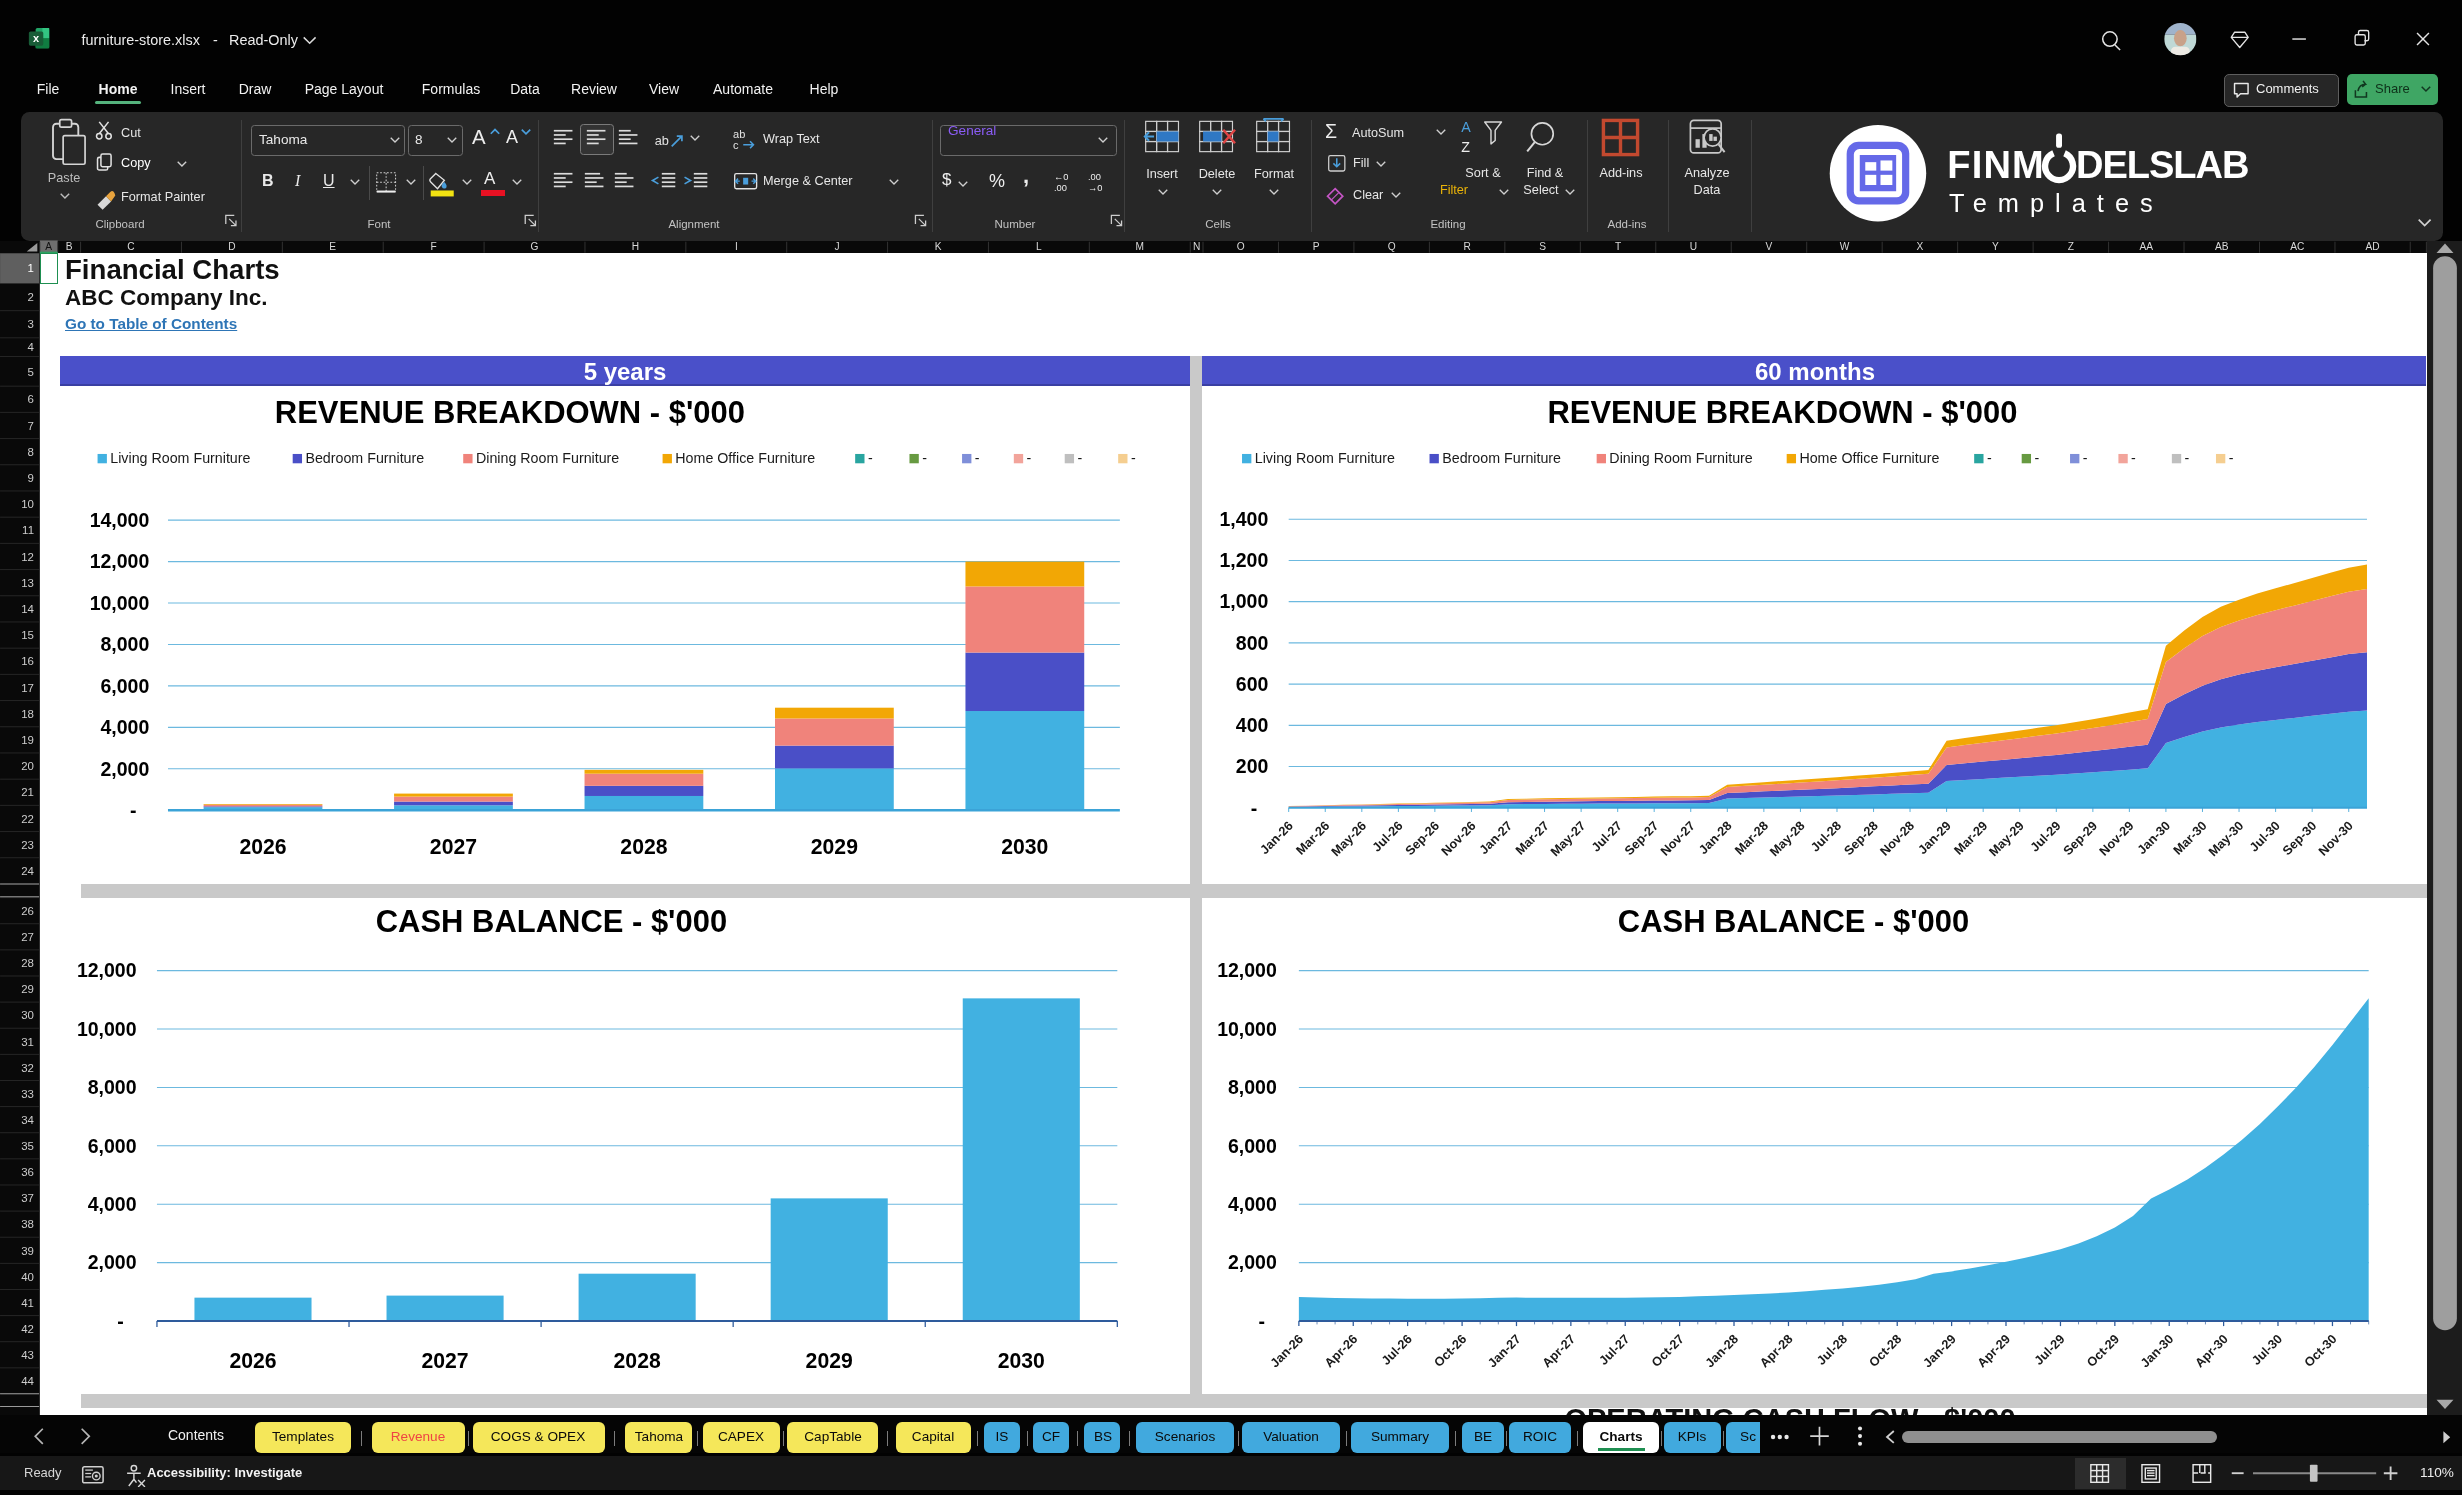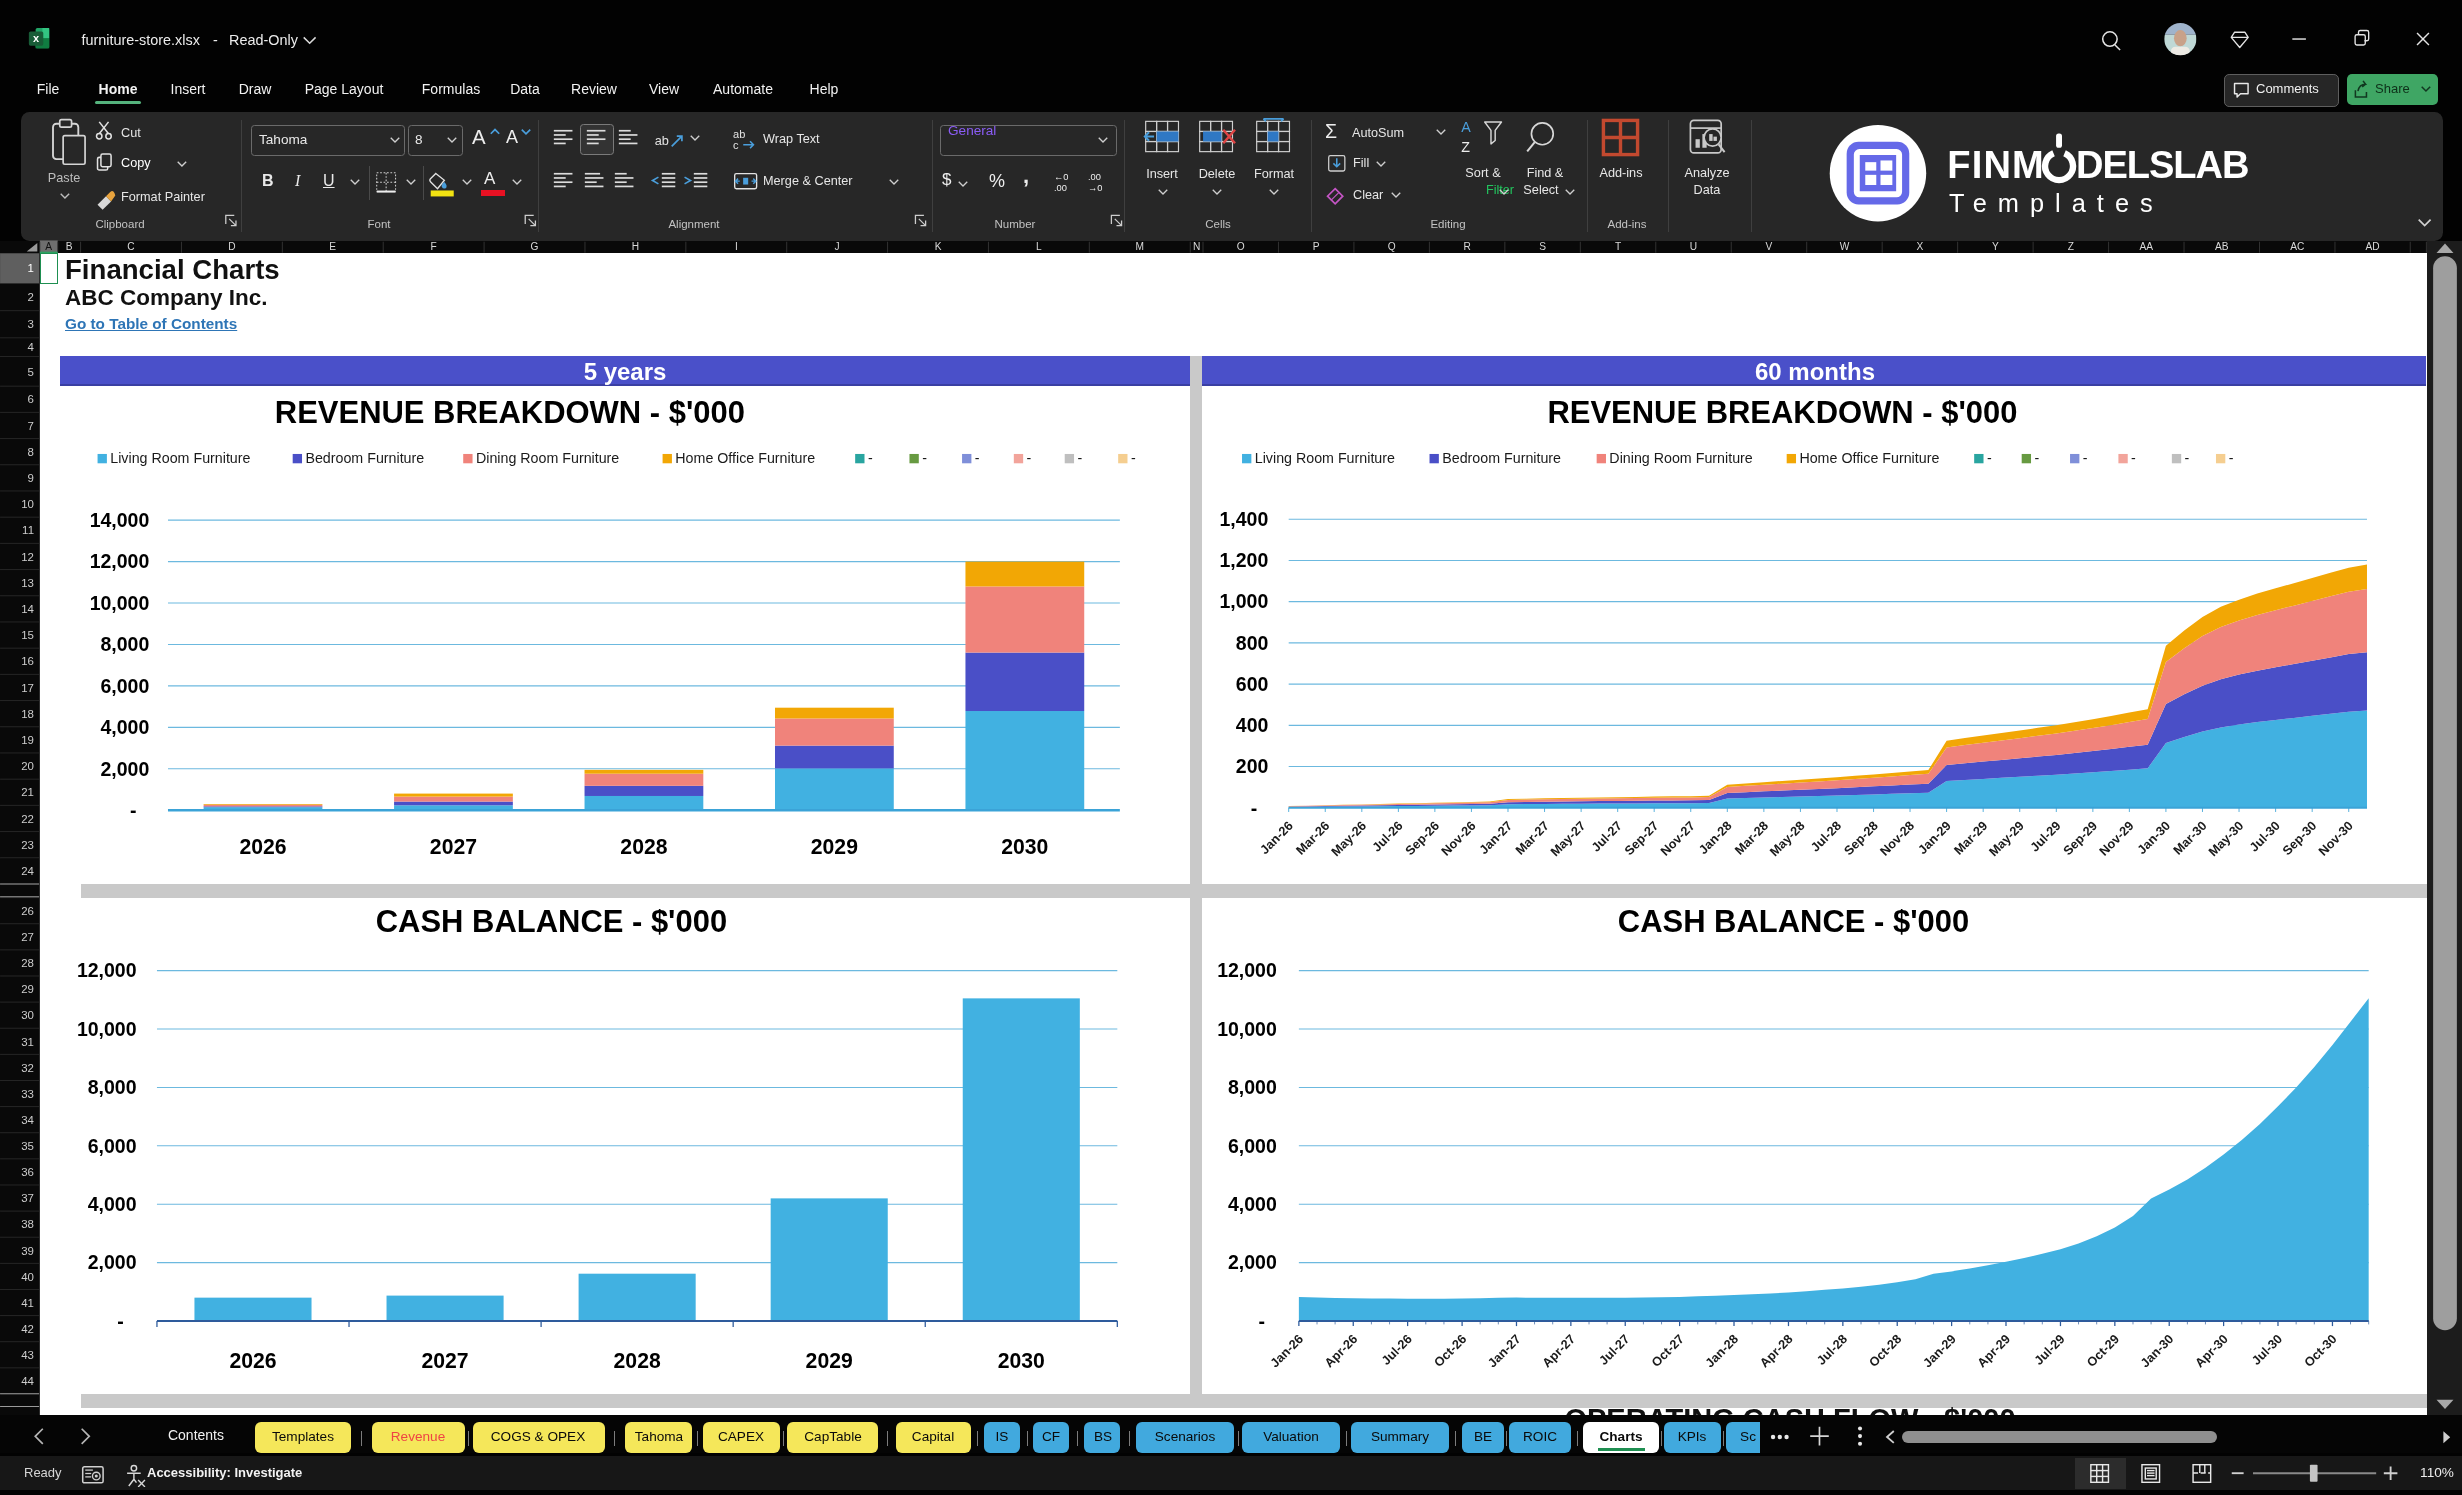--- a/index.html
+++ b/index.html
@@ -352,21 +352,21 @@
 <div class="t" style="left:1353px;top:188px;font-size:12.7px;color:#e6e6e6">Clear</div>
 <svg class="ab" style="left:1390px;top:191px" width="12" height="8.5" viewBox="0 0 14 10">
     <path d="M 2 2 l 5 5 l 5 -5" stroke="#cfcfcf" stroke-width="1.6" fill="none"></path>
   </svg>
 <svg class="ab" style="left:1461px;top:117px" width="44" height="42" viewBox="0 0 52 50">
  <text x="0" y="18" font-size="17" fill="#4a9edb" font-family="Liberation Sans">A</text>
  <text x="0" y="42" font-size="17" fill="#ededed" font-family="Liberation Sans">Z</text>
  <path d="M 28 6 h 20 l -7.5 10 v 12 l -5 4 v -16 z" stroke="#d8d8d8" stroke-width="1.7" fill="none" stroke-linejoin="round"></path>
 </svg>
 <div class="t" style="left:1483px;top:166px;transform:translateX(-50%);font-size:12.7px;color:#e6e6e6">Sort &amp;</div>
-<div class="t" style="left:1500px;top:183px;transform:translateX(-50%);font-size:12.7px;color:#22c55e">Filter</div>
+<div class="t" style="left:1454px;top:183px;transform:translateX(-50%);font-size:12.7px;color:#eab308">Filter</div>
 <svg class="ab" style="left:1498px;top:188px" width="12" height="8.5" viewBox="0 0 14 10">
     <path d="M 2 2 l 5 5 l 5 -5" stroke="#cfcfcf" stroke-width="1.6" fill="none"></path>
   </svg>
 <svg class="ab" style="left:1522px;top:117px" width="44" height="42" viewBox="0 0 52 50">
  <circle cx="24" cy="20" r="13" stroke="#d8d8d8" stroke-width="2" fill="none"></circle>
  <line x1="15" y1="30" x2="6" y2="41" stroke="#d8d8d8" stroke-width="2.4"></line>
 </svg>
 <div class="t" style="left:1545px;top:166px;transform:translateX(-50%);font-size:12.7px;color:#e6e6e6">Find &amp;</div>
 <div class="t" style="left:1541px;top:183px;transform:translateX(-50%);font-size:12.7px;color:#e6e6e6">Select</div>
 <svg class="ab" style="left:1564px;top:188px" width="12" height="8.5" viewBox="0 0 14 10">

